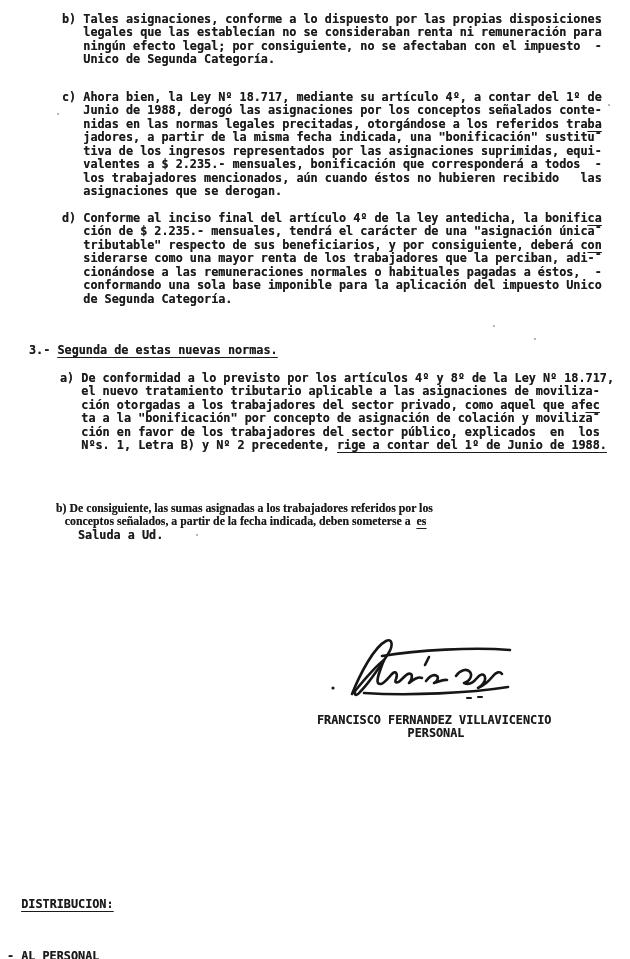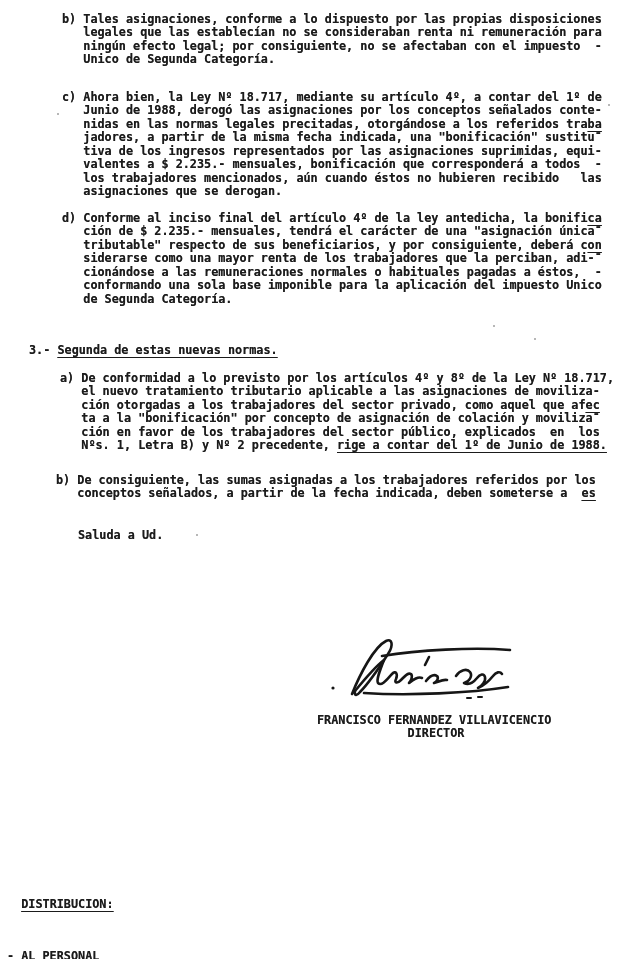--- a/index.html
+++ b/index.html
@@ -19,21 +19,21 @@
   }
   .tl{white-space:pre;}
   .u{text-decoration:underline;text-decoration-thickness:1.4px;text-underline-offset:2.5px;}
   .r{display:inline-block;transform:translateY(-4.5px);}
   
   #p-b{left:62px;top:13px;}
   #p-c{left:62px;top:91px;}
   #p-d{left:62px;top:212px;}
   #h3{left:29px;top:344px;}
   #p-3a{left:60px;top:372px;}
-  #p-3b{left:56px;top:474px;}
+  #p-3b{left:56px;top:502px;font-family:Liberation Serif, serif;}
   #closing{left:78px;top:529px;}
   #sig{position:absolute;left:328px;top:636px;width:195px;height:66px;}
   #name{left:317px;top:714px;}
   #director{left:317px;top:727px;width:238px;text-align:center;white-space:pre;}
   #dist-head{left:7px;top:885px;}
   #dist-items{left:7px;top:908px;line-height:13.7px;margin-top:42px;}
   .speck{
     position:absolute;width:2px;height:2px;border-radius:50%;
     background:#2a2a2a;opacity:0.45;
   }
@@ -63,21 +63,21 @@
     <path d="M98,45 C102,40 106,38 109,40 C111,42 109,46 106,47 C110,46 115,43 119,44"></path>
     <path d="M128,40 C132,34 139,32 142,36 C145,40 141,46 136,47 C140,49 145,47 149,42 C152,38 156,37 157,41 C158,45 154,50 150,52 C155,50 161,45 165,40 C168,36 172,35 174,38"></path>
     <path d="M54,20 C90,14 145,11 182,14"></path>
     <path d="M36,57 C82,60 142,57 180,51"></path>
     <path d="M139,62 L143,62 M150,61 L154,61" stroke-width="2"></path>
   </g>
   <circle cx="5" cy="52" r="1.6" fill="#161616"></circle>
 </svg>
 
 <div id="name" class="block">FRANCISCO FERNANDEZ VILLAVICENCIO</div>
-<div id="director" class="block">DIRECTOR</div>
+<div id="director" class="block">PERSONAL</div>
 
 <div id="dist-head" class="block">
   <span class="u">DISTRIBUCION:</span>
 </div>
 <div id="dist-items" class="block"><div class="tl"><span>- AL PERSONAL</span></div><div class="tl"><span>- AL DIRECTOR</span></div><div class="tl"><span>- AL DIARIO OFICIAL</span></div></div>
 
 <div class="speck" style="left:57px;top:113px;"></div>
 <div class="speck" style="left:534px;top:338px;"></div>
 <div class="speck" style="left:493px;top:325px;"></div>
 <div class="speck" style="left:608px;top:104px;"></div>

